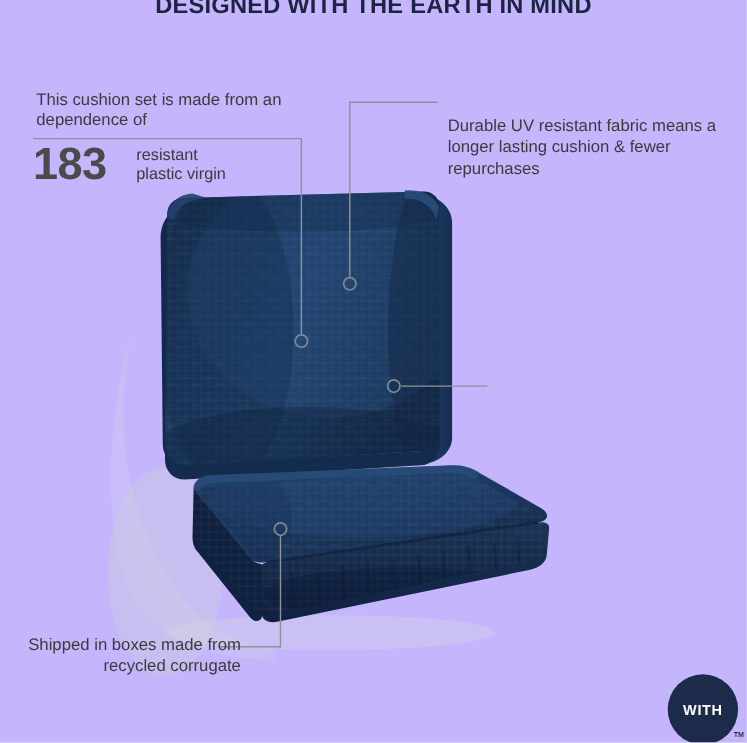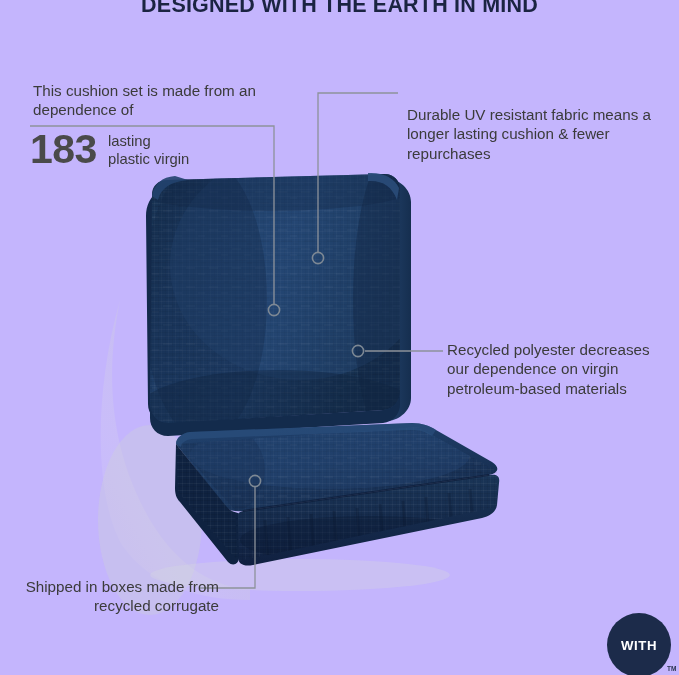--- a/index.html
+++ b/index.html
@@ -35,21 +35,21 @@
     font-family:"Liberation Sans", sans-serif;
   }
   #txt-bottles{left:33px;top:81px;width:240px;}
   #txt-uv{left:407px;top:92px;width:250px;margin-top:13px;}
   #txt-poly{left:447px;top:340px;width:228px;}
   #txt-ship{left:4px;top:577px;width:215px;text-align:right;}
 
   
   #stat-row{
     position:absolute;left:30px;top:129px;
-    display:flex;align-items:center;
+    display:flex;align-items:center;gap:16px;
   }
   #stat-number{
     font-size:41px;font-weight:bold;color:#4a4a4a;
     line-height:41px;letter-spacing:-0.5px;
     font-family:"Liberation Sans", sans-serif;
   }
   #stat-label{
     margin-left:11px;
     font-size:14.8px;line-height:18px;color:#3b3b3b;
     font-family:"Liberation Sans", sans-serif;
@@ -245,28 +245,27 @@
         <circle cx="255" cy="481" r="5.6" fill="none" stroke="#7d8894" stroke-width="1.6"></circle>
       </g>
     </g>
   </svg>
 
   <div class="callout-text" id="txt-bottles">This cushion set is made from an dependence of</div>
 
   <div id="stat-row">
     <span id="stat-number">183</span>
     <span id="stat-label">
-      <span>lasting</span><br>
+      <span>resistant</span><br>
       <span>plastic virgin</span>
     </span>
   </div>
 
   <div class="callout-text" id="txt-uv">Durable UV resistant fabric means a longer lasting cushion &amp; fewer repurchases</div>
 
-  <div class="callout-text" id="txt-poly">Recycled polyester decreases our dependence on virgin petroleum-based materials</div>
 
   <div class="callout-text" id="txt-ship">Shipped in boxes made from recycled corrugate</div>
 
   <div id="logo">
     <div class="disc">
       <span class="word">WITH</span>
     </div>
     <span class="tm">TM</span>
   </div>
 

